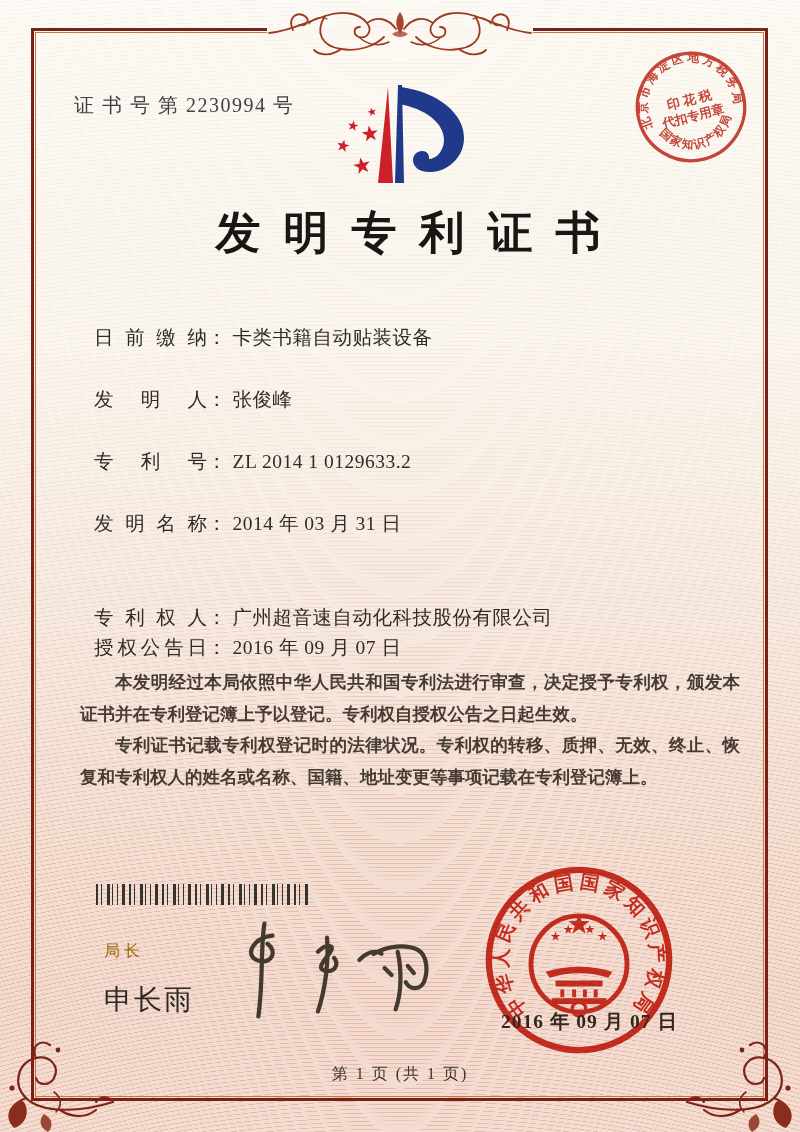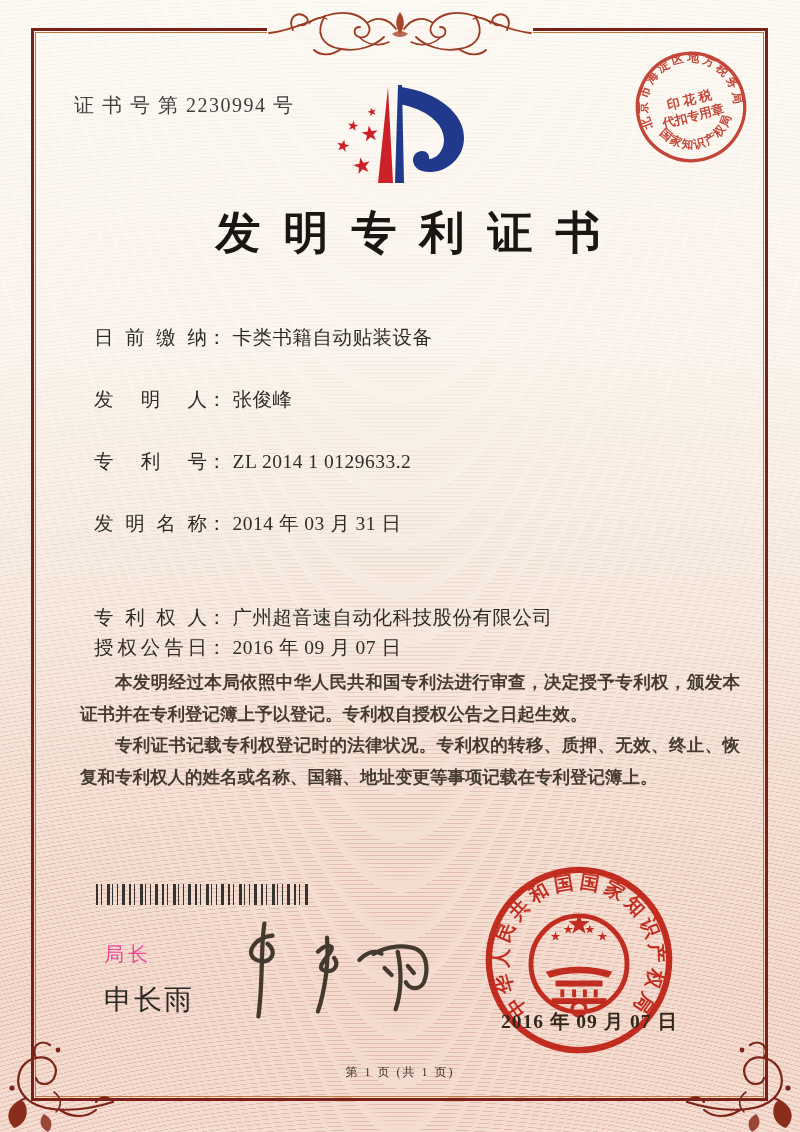--- a/index.html
+++ b/index.html
@@ -22,29 +22,29 @@
   .field .col{display:inline-block;}
   .field .val{display:inline-block;margin-left:6px;letter-spacing:.5px;}
   .paras{position:absolute;left:80px;top:667px;width:660px;font-size:17.5px;line-height:31.5px;
        color:#453b31;text-align:justify;font-weight:bold;}
   .paras p{margin:0;text-indent:2em;}
   .barcode{position:absolute;left:96px;top:884px;width:214px;height:21px;opacity:.88;
        background:
         repeating-linear-gradient(90deg,#1d1c1b 0 2px,rgba(0,0,0,0) 2px 5px,#1d1c1b 5px 6px,rgba(0,0,0,0) 6px 11px,
         #1d1c1b 11px 14px,rgba(0,0,0,0) 14px 16px,#1d1c1b 16px 17px,rgba(0,0,0,0) 17px 21px,
         #1d1c1b 21px 22px,rgba(0,0,0,0) 22px 26px,#1d1c1b 26px 29px,rgba(0,0,0,0) 29px 33px);}
-  .signer-title{position:absolute;left:104px;top:941px;font-size:20px;color:#ec4899;letter-spacing:4px;}
+  .signer-title{position:absolute;left:104px;top:941px;font-size:16px;color:#a16207;letter-spacing:4px;}
   .signer-name{position:absolute;left:104px;top:981px;font-size:28px;color:#2c2824;letter-spacing:2px;}
   .signature{position:absolute;left:220px;top:913px;}
   .seal-office{position:absolute;left:481px;top:862px;mix-blend-mode:multiply;opacity:.95;}
   .seal-date{position:absolute;left:501px;top:1008px;font-size:19.5px;font-weight:700;color:#33271d;letter-spacing:1px;white-space:nowrap;}
   .seal-tax{position:absolute;left:633px;top:49px;transform:rotate(-14deg);mix-blend-mode:multiply;opacity:.93;}
   .logo{position:absolute;left:328px;top:83px;}
   .footer{position:absolute;left:0;top:1064px;width:800px;text-align:center;
-       font-size:12px;letter-spacing:2px;color:#3a322a;}
+       font-size:16px;letter-spacing:2px;color:#3a322a;}
   .orn-top{position:absolute;left:263px;top:4px;}
   .orn-bl{position:absolute;left:0px;top:1040px;}
   .orn-br{position:absolute;left:685px;top:1040px;transform:scaleX(-1);}
   svg text{font-family:"Liberation Serif","DejaVu Serif",serif;}
 </style>
 </head>
 <body>
 
 <div class="waves"></div>
 

